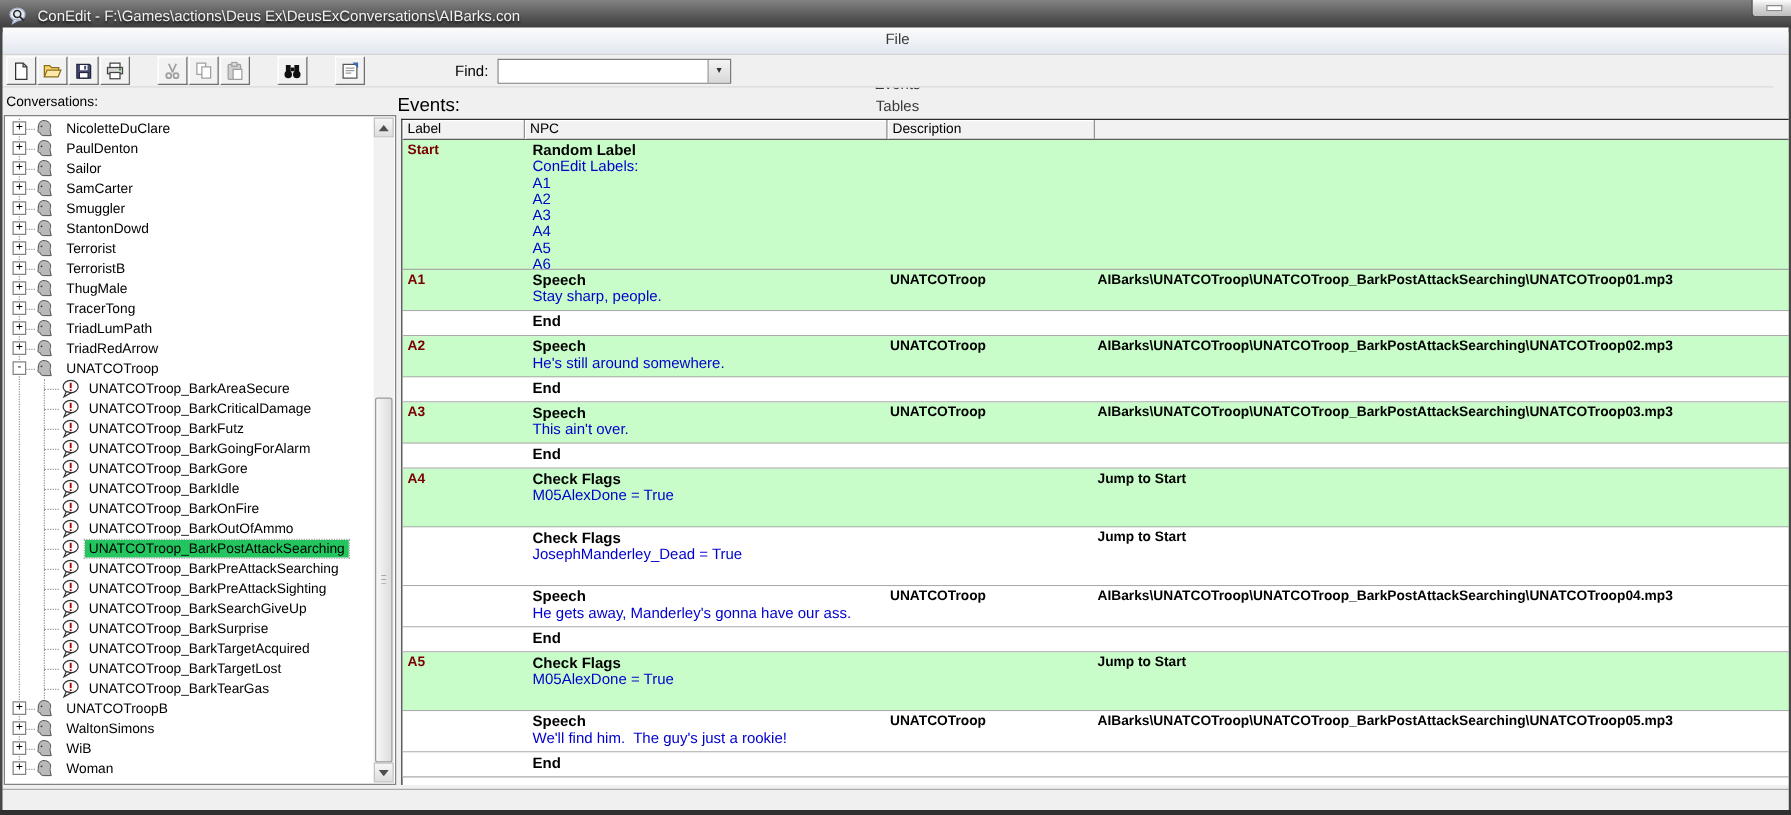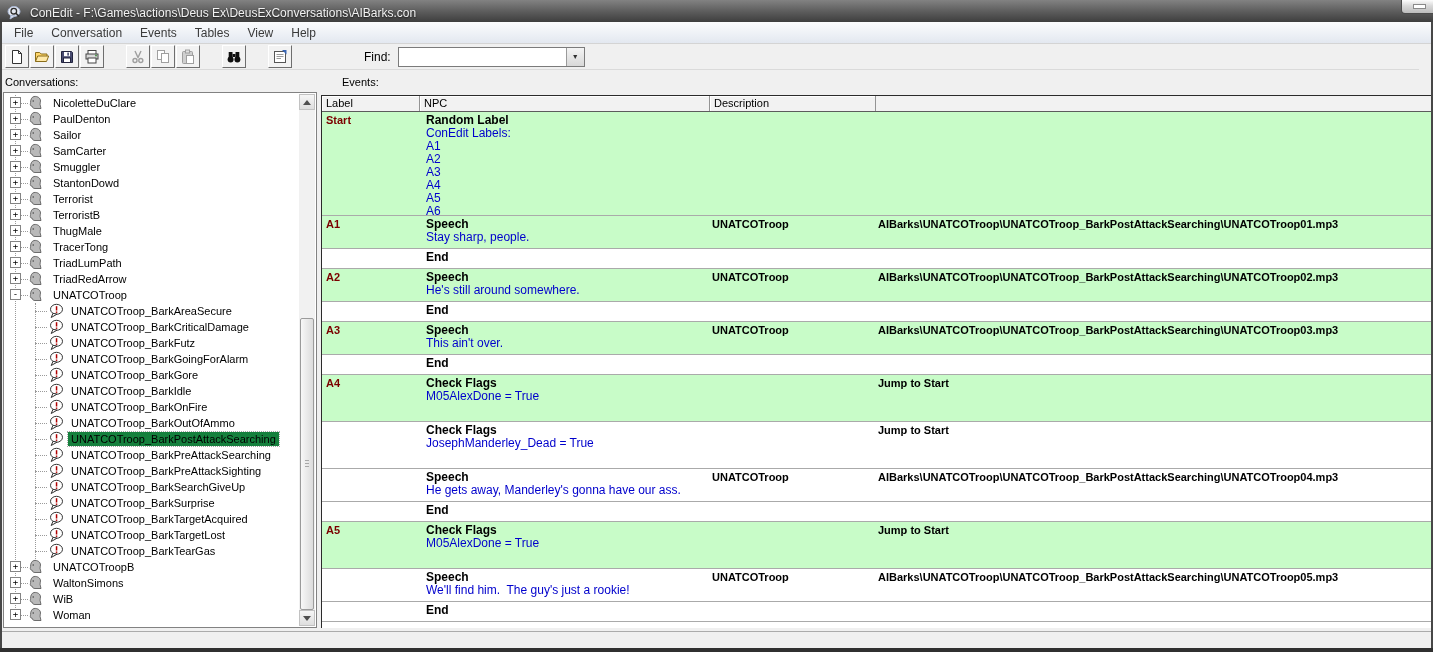--- a/index.html
+++ b/index.html
@@ -17,21 +17,21 @@
   .title-text{color:#f2f2f2;font-size:12px;margin-left:7px;white-space:nowrap;
     text-shadow:0 1px 2px rgba(0,0,0,.8);}
   .minimize-btn{position:absolute;top:0;right:-4px;width:36px;height:14px;
     background:linear-gradient(#fdfdfd,#d9d9d9 45%,#bdbdbd);
     border:1px solid #4c4c4c;border-top:none;border-radius:0 0 4px 4px;
     display:flex;align-items:center;justify-content:center;box-sizing:border-box;}
   .minimize-dash{width:11px;height:3px;background:#fff;border:1px solid #8a8a8a;}
   
   .menubar{position:absolute;top:22px;left:2px;right:2px;height:22px;
     background:linear-gradient(#fbfcfd,#e3e8f0);border-bottom:1px solid #d4d4d4;
-    display:flex;align-items:center;padding-left:3px;box-sizing:border-box;}
+    display:flex;align-items:center;padding-left:3px;box-sizing:border-box;flex-direction:column;}
   .menu-item{font-size:12px;color:#3a3a3a;padding:2px 9px;}
   
   .toolbar{position:absolute;top:44px;left:2px;right:14px;height:26px;background:#f0f0f0;
     border-bottom:1px solid #dadada;display:flex;align-items:center;box-sizing:border-box;}
   .tbtn{width:24px;height:23px;background:#f2f2f2;border:1px solid;
     border-color:#ffffff #6e6e6e #6e6e6e #ffffff;display:flex;align-items:center;
     justify-content:center;box-sizing:border-box;flex:0 0 24px;}
   .tbtn svg{display:block;}
   .find-label{font-size:12px;color:#000;margin-left:72px;margin-right:7px;}
   .combo{width:187px;height:20px;border:1px solid #7b7b7b;background:#fff;
@@ -52,39 +52,39 @@
   .tree-row.child{padding-left:64px;}
   .tree-row::before{content:'';position:absolute;left:17px;top:8px;width:7px;
     border-top:1px dotted #9a9a9a;}
   .tree-row.child::before{left:31px;width:12px;}
   .expandbox{position:absolute;left:6px;top:2px;width:11px;height:11px;background:#fff;
     border:1px solid #848484;box-sizing:border-box;font-family:"DejaVu Sans Mono",monospace;
     font-size:9px;line-height:8px;text-align:center;color:#000;}
   .tree-icon{position:absolute;left:24px;top:0;width:16px;height:16px;}
   .tree-row.child .tree-icon{left:44px;}
   .tree-label{padding:1px 3px;color:#000;}
-  .tree-label.selected{background:#15803d;outline:1px dotted #a6a6a6;text-align:right;}
+  .tree-label.selected{background:#22c55e;outline:1px dotted #a6a6a6;text-align:right;}
   
   .scrollbar{position:absolute;top:1px;right:1px;bottom:1px;width:16px;background:#f0f0f0;}
   .sb-btn{position:absolute;left:0;right:0;height:16px;
     background:linear-gradient(#f6f6f6,#dedede);border:1px solid #c2c2c2;
     box-sizing:border-box;display:flex;align-items:center;justify-content:center;}
   .sb-btn.up{top:0;}
   .sb-btn.down{bottom:0;}
   .sb-arrow{width:0;height:0;border-left:4px solid transparent;border-right:4px solid transparent;}
   .sb-arrow.up{border-bottom:5px solid #4f4f4f;}
   .sb-arrow.down{border-top:5px solid #4f4f4f;}
   .sb-track{position:absolute;left:0;right:0;top:16px;bottom:16px;background:#f1f1f1;}
   .sb-thumb{position:absolute;left:1px;right:1px;top:208px;height:292px;
     background:linear-gradient(90deg,#f8f8f8,#dcdcdc);border:1px solid #9b9b9b;
     border-radius:2px;box-sizing:border-box;}
   .sb-grip{position:absolute;left:4px;right:4px;top:50%;margin-top:-4px;height:7px;
     background:repeating-linear-gradient(#a8a8a8 0 1px,transparent 1px 3px);}
   
-  .events-label{position:absolute;left:342px;top:76px;font-size:11px;color:#000;}
+  .events-label{position:absolute;left:318px;top:76px;font-size:15px;color:#000;}
   .events-table{position:absolute;left:321px;top:95px;right:2px;height:533px;
     border-left:1px solid #2b2b2b;border-top:1px solid #2b2b2b;background:#fff;
     box-sizing:border-box;overflow:hidden;}
   .events-header{display:grid;grid-template-columns:98px 290px 166px 1fr;height:16px;
     background:#f2f2f2;border-bottom:1px solid #5c5c5c;box-sizing:border-box;}
   .hcell{font-size:11px;color:#000;padding:1px 4px;border-right:1px solid #949494;
     box-shadow:inset 1px 1px 0 #ffffff;white-space:nowrap;overflow:hidden;box-sizing:border-box;}
   .erow{display:grid;grid-template-columns:98px 290px 166px 1fr;background:#fff;
     border-bottom:1px solid #aaaaaa;box-sizing:border-box;overflow:hidden;}
   .erow.green{background:#c8fcc8;}

